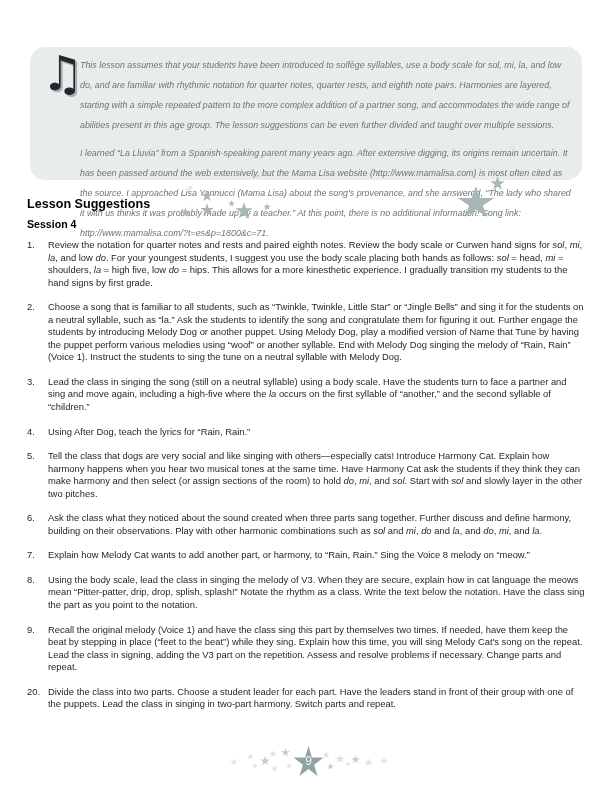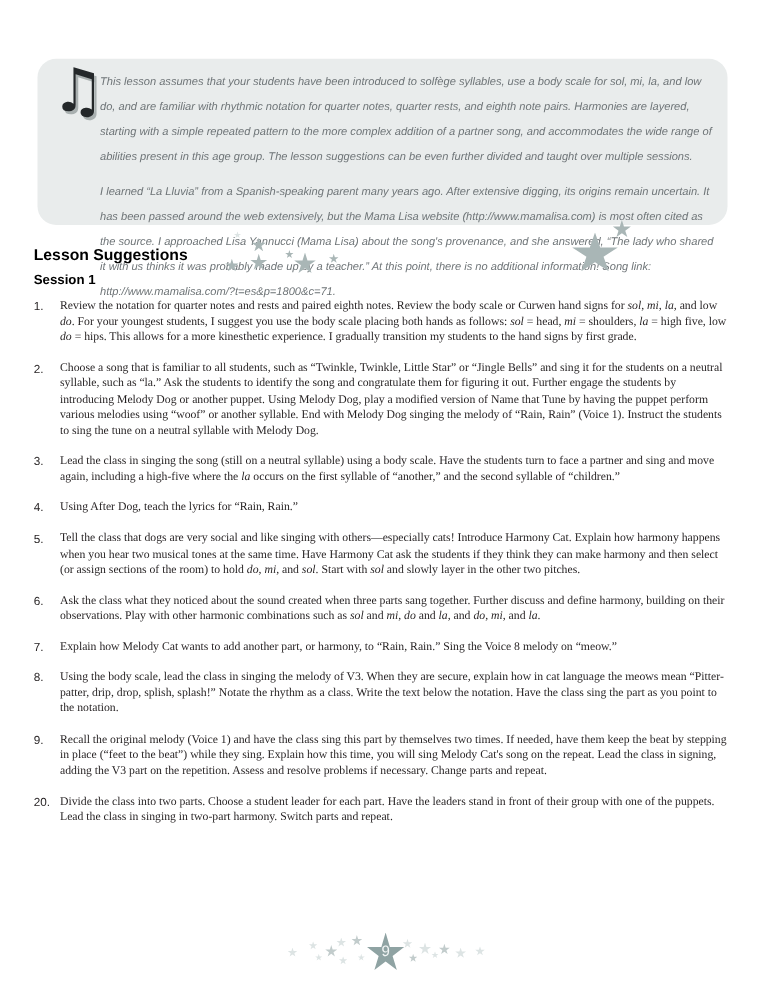--- a/index.html
+++ b/index.html
@@ -24,21 +24,21 @@
     color:var(--box_text,#6e7477);
   }
   .intro-text p { margin:0 0 8px 0; }
   
   .content { position:absolute; left:27px; top:197px; width:559px; }
   .title { font-size:12.6px; font-weight:bold; margin:0; color:#000; }
   .session { font-size:10.6px; font-weight:bold; margin:7px 0 0 0; color:#000; }
   ol.steps { list-style:none; margin:9px 0 0 0; padding:0; font-size:9.4px; line-height:12.55px; }
   li.step { display:flex; margin-bottom:12px; }
   li.step .num { flex:0 0 21px; width:21px; }
-  li.step .txt { flex:1;font-family:Liberation Serif, serif; }
+  li.step .txt { flex:1; }
   
   .star {
     position:absolute; background:var(--star,#a9b6b6);
     clip-path:polygon(50% 0%, 61% 35%, 98% 35%, 68% 57%, 79% 91%, 50% 70%, 21% 91%, 32% 57%, 2% 35%, 39% 35%);
   }
   .star.faint { background:var(--star_faint,#dde4e4); }
   .star.mid { background:#c2cccc; }
   
   .page-badge { position:absolute; left:293px; top:746px; width:31px; height:33px; }
   .badge-star {
@@ -91,21 +91,21 @@
   <div class="star faint" style="left:364px;top:758px;width:9px;height:9px"></div>
   <div class="star faint" style="left:380px;top:757px;width:8px;height:8px"></div>
 
   <div class="page-badge">
     <div class="badge-star"></div>
     <div class="badge-num">9</div>
   </div>
 
   <div class="content">
     <h1 class="title">Lesson Suggestions</h1>
-    <h2 class="session">Session 1</h2>
+    <h2 class="session">Session 4</h2>
     <ol class="steps">
       <li class="step">
         <span class="num">1.</span>
         <span class="txt">Review the notation for quarter notes and rests and paired eighth notes.  Review the body scale or Curwen hand signs for <i>sol</i>, <i>mi</i>, <i>la</i>, and low <i>do</i>. For your youngest students, I suggest you use the body scale placing both hands as follows: <i>sol</i> = head, <i>mi</i> = shoulders, <i>la</i> = high five, low <i>do</i> = hips. This allows for a more kinesthetic experience. I gradually transition my students to the hand signs by first grade.</span>
       </li>
       <li class="step">
         <span class="num">2.</span>
         <span class="txt">Choose a song that is familiar to all students, such as “Twinkle, Twinkle, Little Star” or “Jingle Bells” and sing it for the students on a neutral syllable, such as “la.” Ask the students to identify the song and congratulate them for figuring it out. Further engage the students by introducing Melody Dog or another puppet. Using Melody Dog, play a modified version of Name that Tune by having the puppet perform various melodies using “woof” or another syllable. End with Melody Dog singing the melody of “Rain, Rain” (Voice 1). Instruct the students to sing the tune on a neutral syllable with Melody Dog.</span>
       </li>
       <li class="step">

